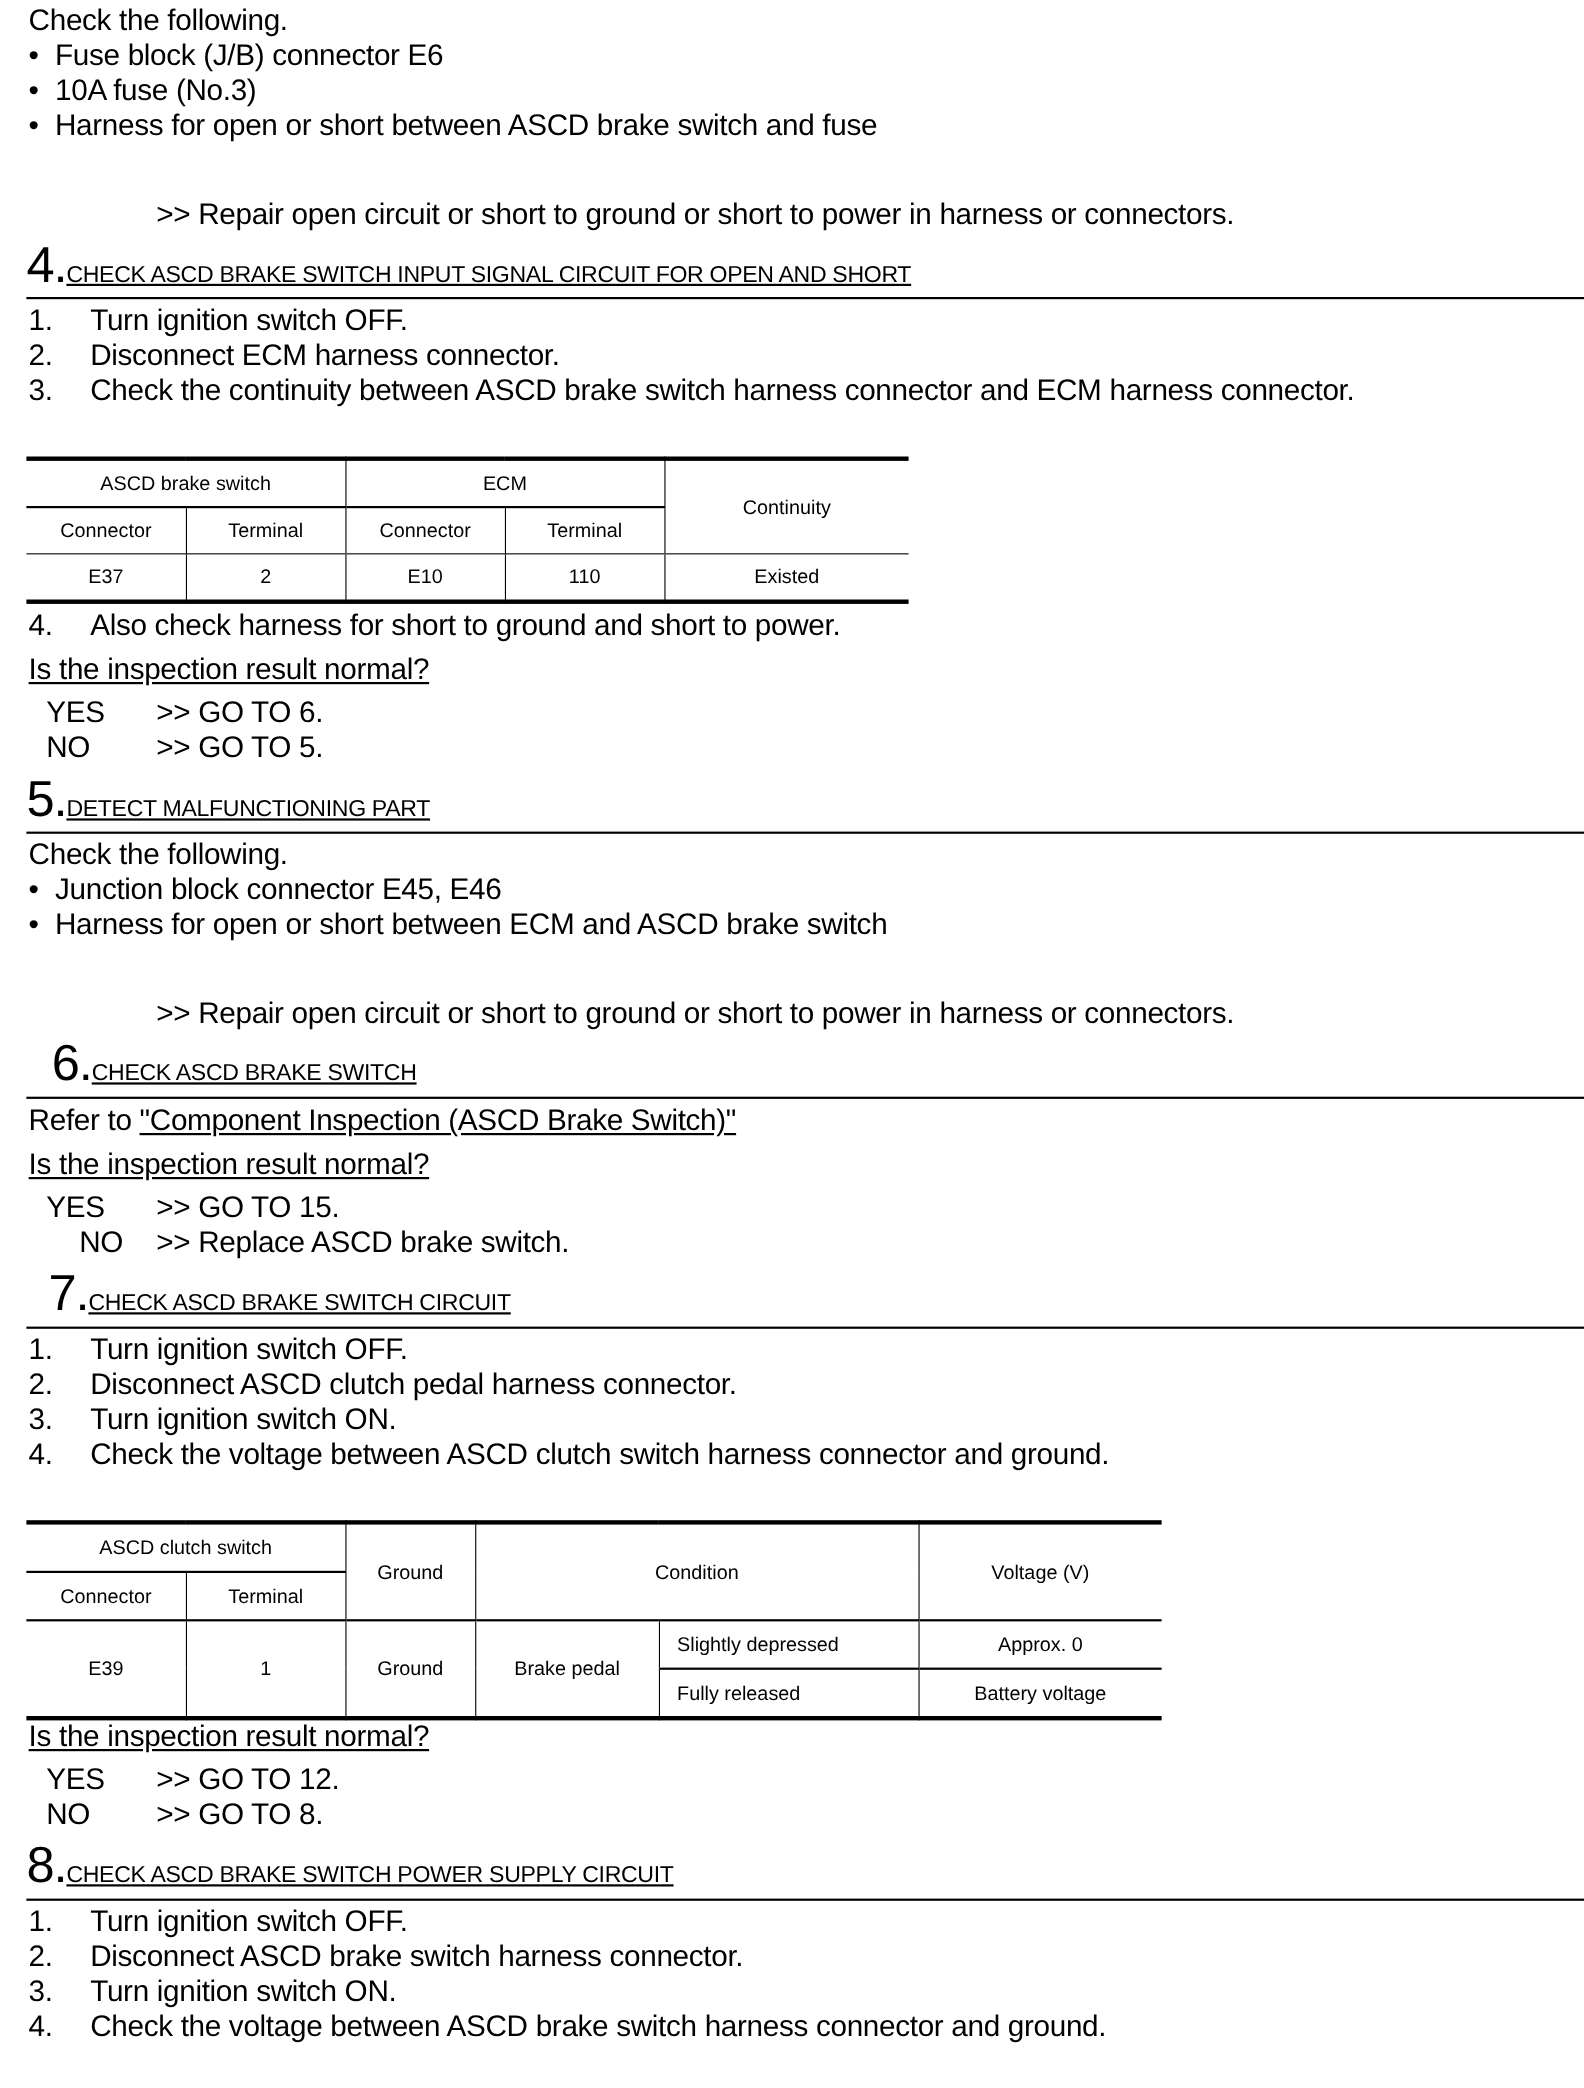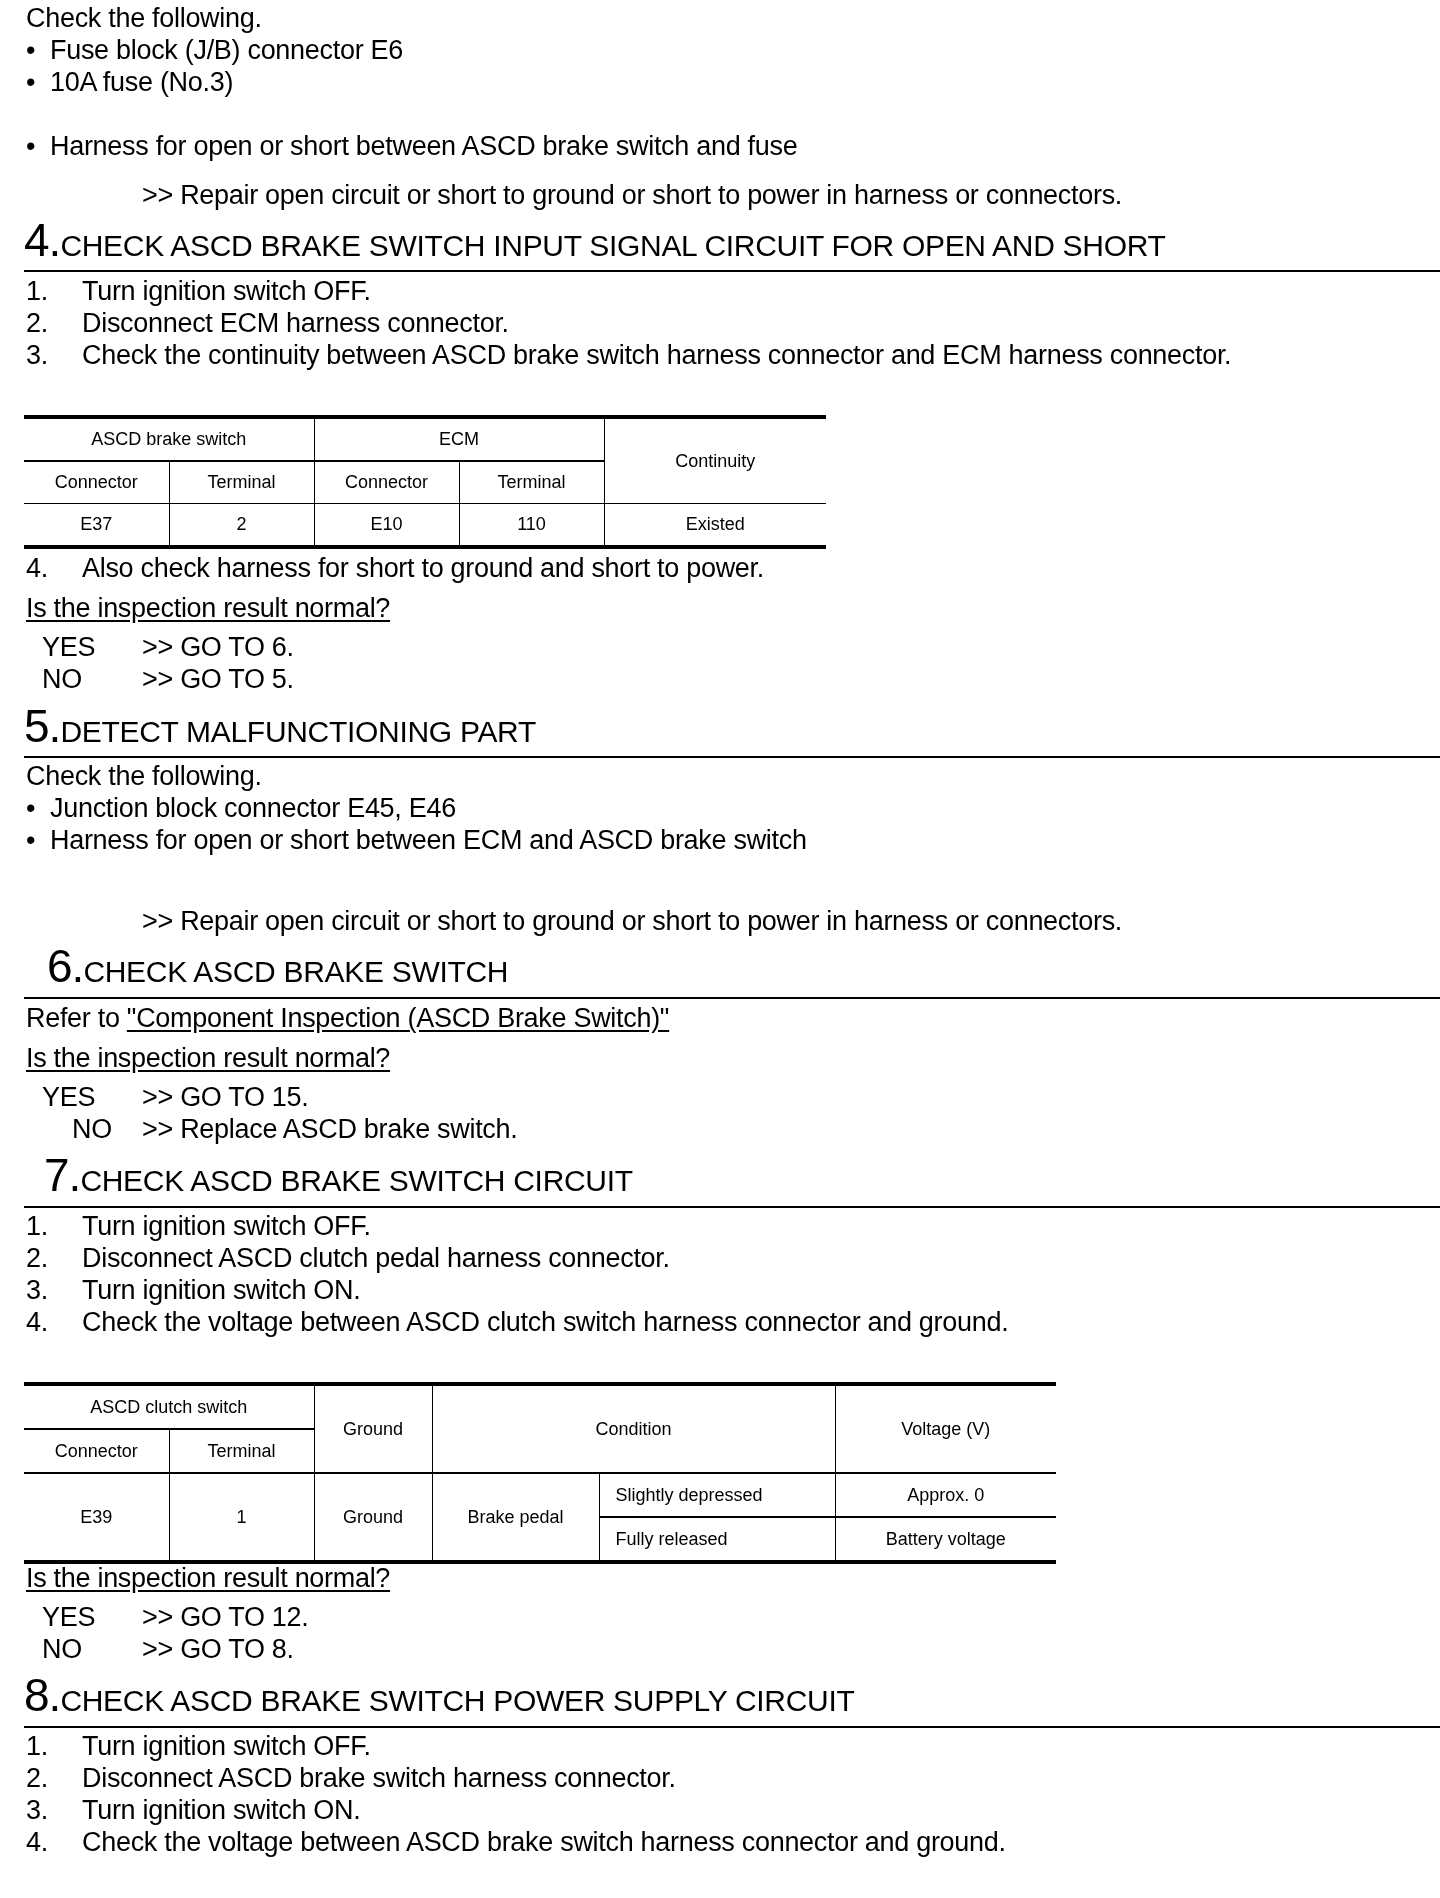--- a/index.html
+++ b/index.html
@@ -3,21 +3,21 @@
 <meta charset="utf-8">
 <style>
   html, body { margin: 0; padding: 0; background: #ffffff; }
   body {
     width: 1440px; height: 1898px; position: relative; overflow: hidden;
     font-family: "Liberation Sans", "DejaVu Sans", sans-serif;
     color: #000;
   }
   .abs { position: absolute; white-space: nowrap; }
   .t { font-size: 27px; line-height: 32px; letter-spacing: -0.3px; }
-  .step-head { font-size: 30px; line-height: 40px; letter-spacing: -0.3px; }
+  .step-head { font-size: 21px; line-height: 40px; letter-spacing: -0.3px; text-decoration: underline; }
   .step-num { font-size: 46px; line-height: 40px; letter-spacing: -1px; }
   .rule { position: absolute; left: 24px; width: 1416px; height: 2px; background: #000; }
   .u { text-decoration: underline; text-underline-offset: 3px; }
   .bullet::before { content: "\2022"; display: inline-block; width: 24px; }
   .num { display: inline-block; width: 56px; }
   .yn-label { display: inline-block; width: 100px; padding-left: 16px; }
   table { border-collapse: collapse; font-size: 18px; position: absolute; }
   td { text-align: center; padding: 0; border-left: 1.5px solid #000; height: 40px; }
   td:first-child { border-left: none; }
   .t1 { left: 24px; top: 415px; width: 802px; border-top: 4px solid #000; border-bottom: 4px solid #000; }
@@ -26,21 +26,21 @@
   .bt { border-top: 2px solid #000; }
   .bt-thin { border-top: 1.5px solid #000; }
   .left { text-align: left; padding-left: 16px; }
 </style>
 </head>
 <body>
 
 <div class="abs t" style="left:26px; top:2px;">Check the following.</div>
 <div class="abs t bullet" style="left:26px; top:34px;"><span>Fuse block (J/B) connector E6</span></div>
 <div class="abs t bullet" style="left:26px; top:66px;"><span>10A fuse (No.3)</span></div>
-<div class="abs t bullet" style="left:26px; top:98px;margin-top:32px;"><span>Harness for open or short between ASCD brake switch and fuse</span></div>
+<div class="abs t bullet" style="left:26px; top:98px;"><span>Harness for open or short between ASCD brake switch and fuse</span></div>
 <div class="abs t" style="left:142px; top:179px;">&gt;&gt; Repair open circuit or short to ground or short to power in harness or connectors.</div>
 
 <div class="abs" style="left:24px; top:220px;">
   <span class="step-num">4.</span><span class="step-head">CHECK ASCD BRAKE SWITCH INPUT SIGNAL CIRCUIT FOR OPEN AND SHORT</span>
 </div>
 <div class="rule" style="top:270px;"></div>
 <div class="abs t" style="left:26px; top:275px;"><span class="num">1.</span><span>Turn ignition switch OFF.</span></div>
 <div class="abs t" style="left:26px; top:307px;"><span class="num">2.</span><span>Disconnect ECM harness connector.</span></div>
 <div class="abs t" style="left:26px; top:339px;"><span class="num">3.</span><span>Check the continuity between ASCD brake switch harness connector and ECM harness connector.</span></div>
 

